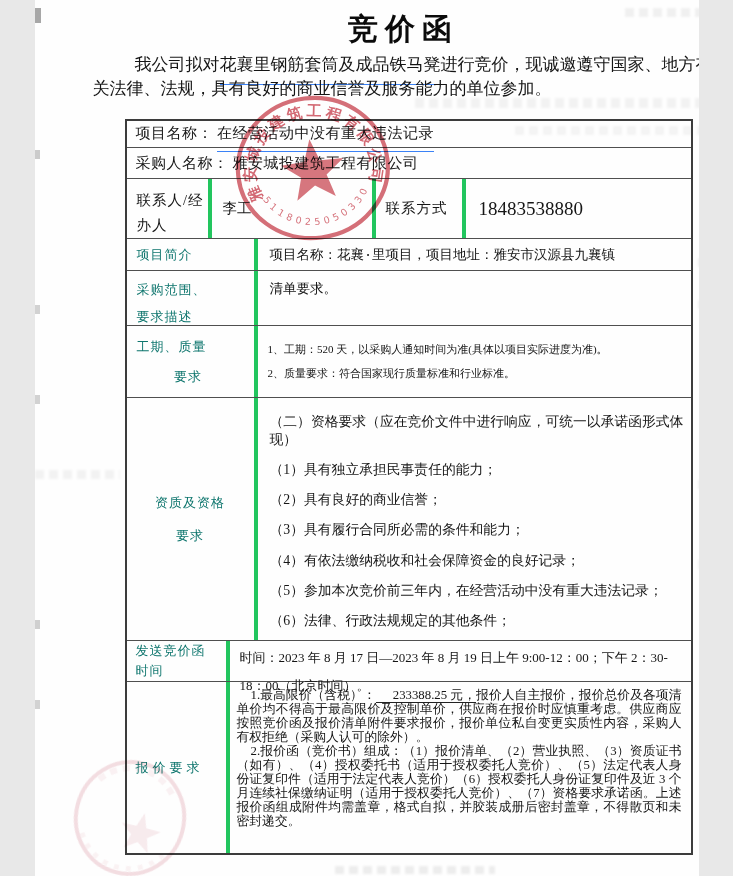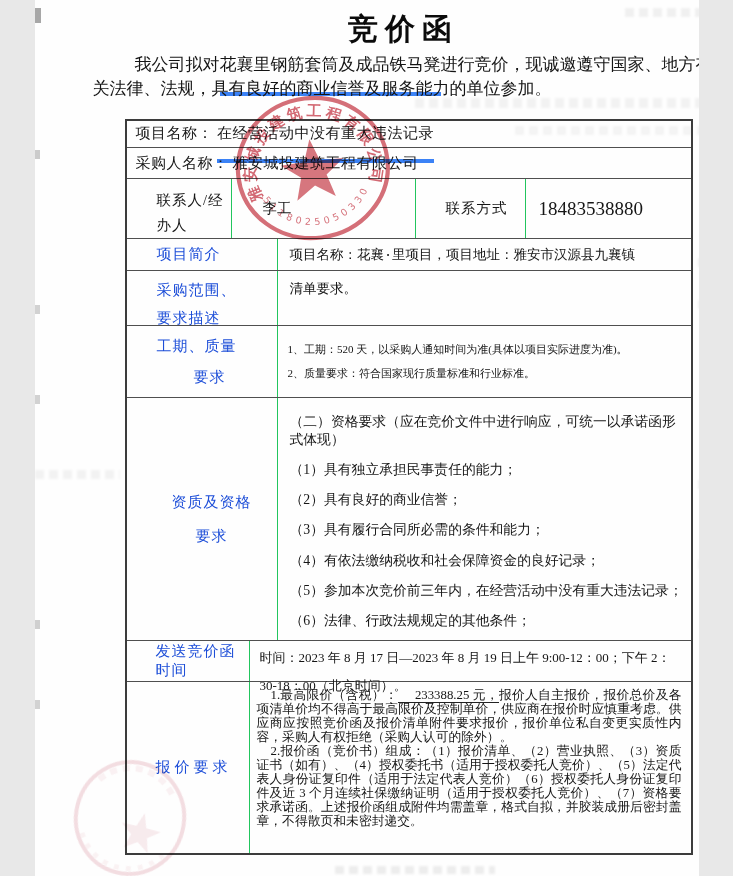--- a/index.html
+++ b/index.html
@@ -25,51 +25,51 @@
   .intro {
     position: absolute;
     top: 53px; left: 58px;
     width: 620px;
     font-size: 17px;
     line-height: 23.5px;
     text-align: justify;
     text-indent: 42px;
     color: #141414;
   }
-  .u { border-bottom: 4px solid #3b82f6; padding-bottom: 18px; margin-top: 48px; }
+  .u { border-bottom: 1px solid #3b82f6; padding-bottom: 10px; margin-top: 48px; }
   .u2 { border-bottom: 1px solid #222; padding-left: 17px; padding-bottom: 0px; }
 
   .doc-table {
     position: absolute;
     top: 119px; left: 90px;
     width: 568px;
     border: 2px solid #3c3c3c;
     background: rgba(255,255,255,0.0);
   }
   .trow { display: flex; border-top: 1px solid #4f4f4f; }
   .trow:first-child { border-top: none; }
   .h26{height:26px}.h31{height:31px}.h60{height:60px}.h32{height:32px}
   .h55{height:55px}.h72{height:72px}.h243{height:243px}.h41{height:41px}.h172{height:172px}
 
   .cell { position: relative; }
-  .br { border-right: 1px solid #22c55e; margin-left: 20px; }
+  .br { border-right: 4px solid #22c55e; }
 
   .full { flex: 1; padding: 3px 6px 0 9px; font-size: 15px; letter-spacing: 0.5px; }
   .full .lbl { margin-right: 4px; }
 
   
   .c3-label { width: 85px; display:flex; flex-direction:column; justify-content:space-between;
               padding: 12px 0 3px 10px; font-size: 14.5px; letter-spacing: 1px; }
   .c3-name  { width: 164px; display:flex; align-items:center; padding-left: 11px; font-size: 14.5px; }
   .c3-plabel{ width: 90px; display:flex; align-items:center; padding-left: 10px; font-size: 14.5px; letter-spacing:1px; }
   .c3-phone { flex: 1; display:flex; align-items:center; padding-left: 13px; font-size: 19px; }
 
   
   .lc { width: 131px; flex: none; display: flex; flex-direction: column;
-        font-size: 15px; letter-spacing: 1px; color:#1d4ed8; }
+        font-size: 13px; letter-spacing: 1px; color:#0f766e; }
   .lc-narrow { width: 103px; }
   .lc-r4 { justify-content: center; padding-left: 10px; }
   .lc-r5 { justify-content: space-between; padding: 10px 0 7px 10px; gap: 9px; }
   .lc-r6 { justify-content: center; gap: 12px; padding-left: 10px; }
   .lc-r6 .l2 { align-self: center; padding-right: 14px; }
   .lc-r7 { justify-content: center; gap: 15px; align-items: center; }
   .lc-r8 { justify-content: space-evenly; padding-left: 9px; }
   .lc-r9 { justify-content: center; padding-left: 9px; letter-spacing: 4px; }
 
   .cc { flex: 1; color:#151515; }

